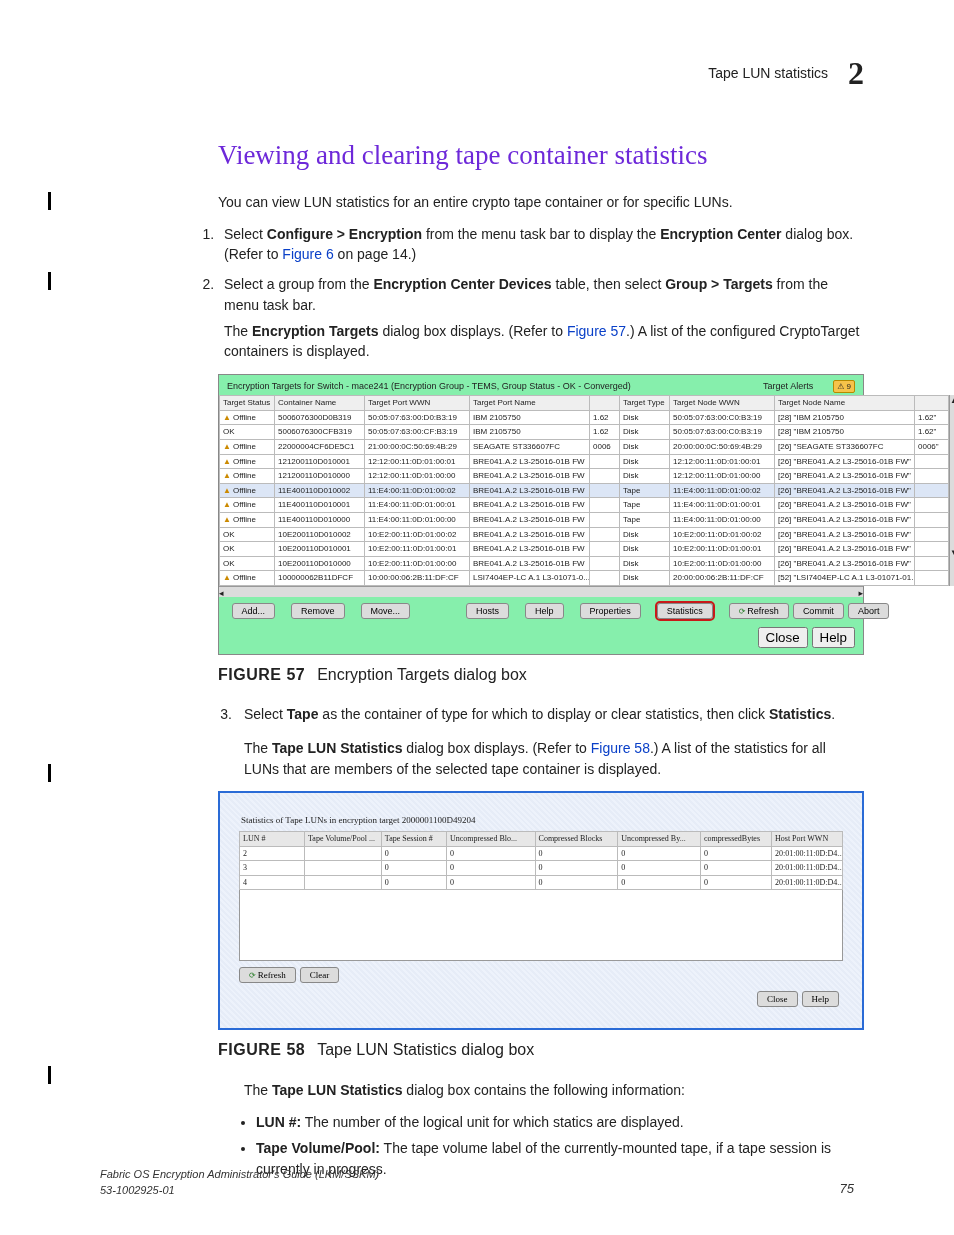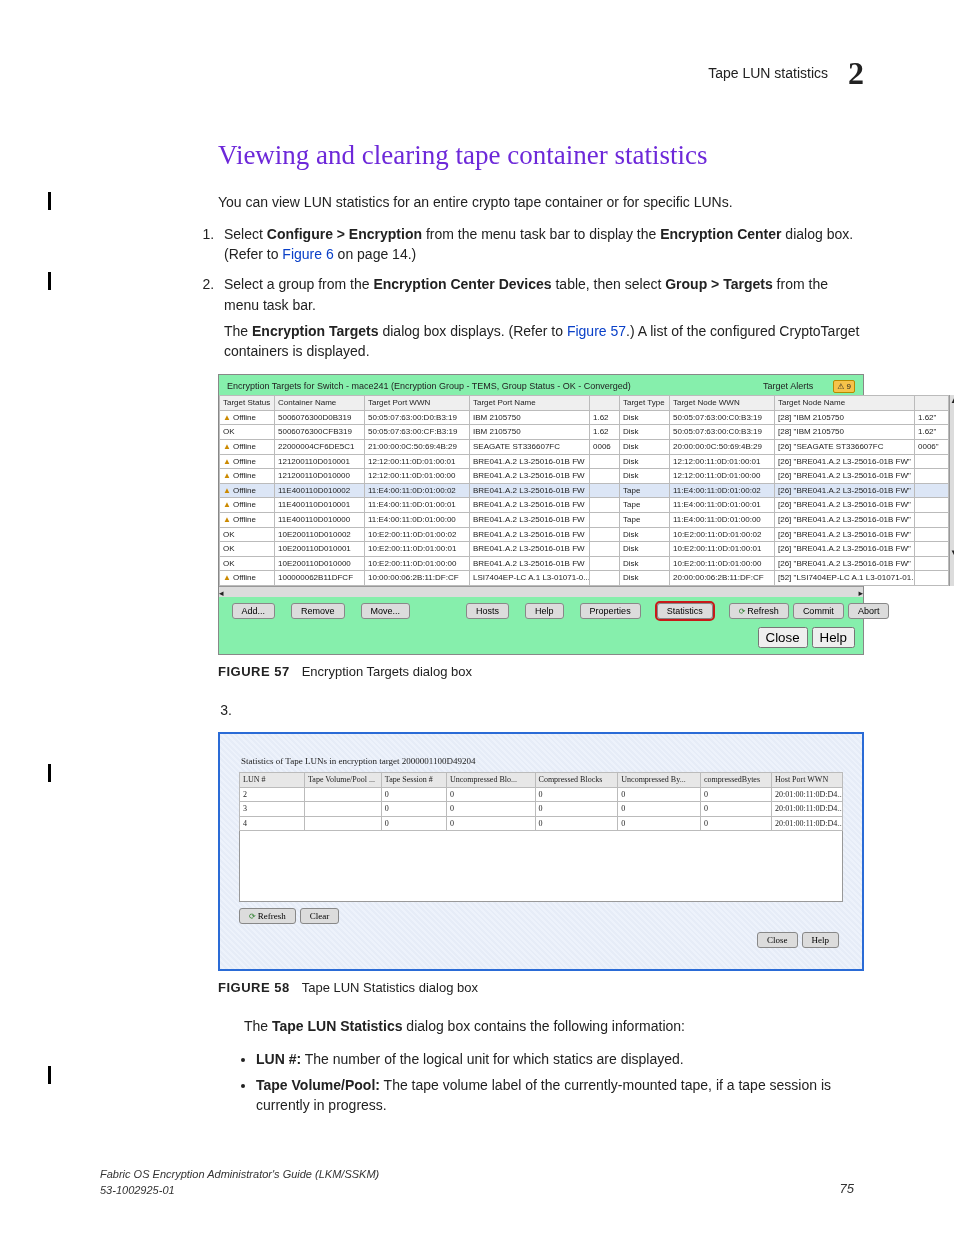--- a/index.html
+++ b/index.html
@@ -61,21 +61,21 @@
   ol.steps > li { margin-bottom: 10px; padding-left: 6px; }
   ol.steps > li .step-body { margin-top: 6px; }
   strong, b { font-weight: bold; }
   a.link { color: #0a40c8; text-decoration: none; }
   .figure-wrap {
     margin: 12px 0 8px;
     padding-left: 118px;
   }
   .figure-caption {
     padding-left: 118px;
-    font-size: 13px;
+    font-size: 16px;
     margin-bottom: 18px;
   }
   .figure-caption b { letter-spacing: .5px; margin-right: 12px; }
   
   .mock57 {
     border: 1px solid #888;
     font-size: 9px;
     background: #86efac;
     box-sizing: border-box;
   }
@@ -445,21 +445,27 @@
           <button>Help</button>
         </div>
       </div>
     </div>
     <div class="figure-caption">
       <b>FIGURE 57</b><span>Encryption Targets dialog box</span>
     </div>
 
     <div class="lone-step">
       <span class="num">3.</span>
+      <span class="txt">
+        <span>Select </span><b>Tape</b><span> as the container of type for which to display or clear statistics, then click </span><b>Statistics</b><span>.</span>
+      </span>
     </div>
+    <p class="sub-body">
+      <span>The </span><b>Tape LUN Statistics</b><span> dialog box displays. (Refer to </span><a class="link">Figure 58</a><span>.) A list of the statistics for all LUNs that are members of the selected tape container is displayed.</span>
+    </p>
 
     <div class="figure-wrap">
       <div class="mock58-outer">
         <div class="mock58">
           <div class="title">Statistics of Tape LUNs in encryption target  2000001100D49204</div>
           <table>
             <colgroup>
               <col style="width:11%">
                 <col style="width:13%">
                 <col style="width:11%">

